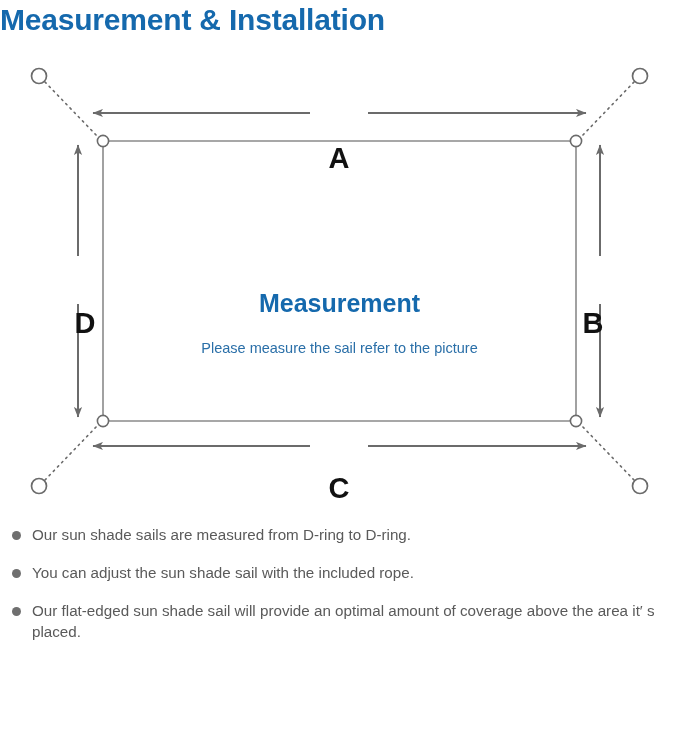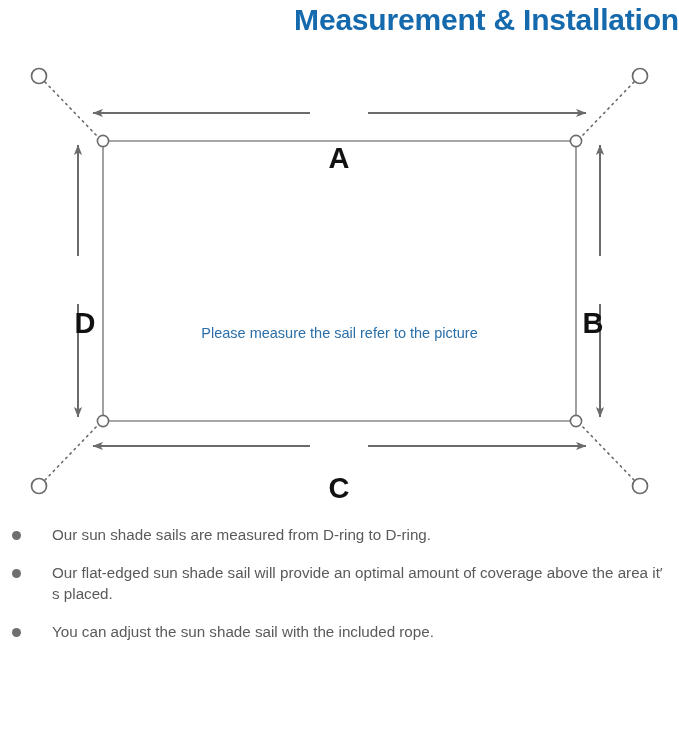--- a/index.html
+++ b/index.html
@@ -14,21 +14,21 @@
     position: relative;
     font-family: "Liberation Sans", "DejaVu Sans", sans-serif;
     overflow: hidden;
   }
 
   #page-title {
     position: absolute;
     top: 0px;
     left: 0;
     width: 679px;
-    text-align: right;
+    text-align: left;
     font-size: 30px;
     font-weight: bold;
     color: #1569ad;
     letter-spacing: -0.2px;
     line-height: 40px;
   }
 
   #diagram {
     position: absolute;
     top: 46px;
@@ -47,21 +47,21 @@
     text-align: center;
     pointer-events: none;
   }
   #center-title {
     top: 243px;
     font-size: 25px;
     font-weight: bold;
     color: #1569ad;
   }
   #center-sub {
-    top: 279px;
+    top: 294px;
     font-size: 14.5px;
     font-weight: normal;
     color: #2a6fa8;
   }
 
   .dim-letter {
     position: absolute;
     font-size: 29px;
     font-weight: bold;
     color: #111111;
@@ -96,21 +96,20 @@
     border-radius: 50%;
     background: #6f6f6f;
     margin: 7px 11px 0 0;
   }
   .note-text {
     flex: 1 1 auto;
     font-size: 15.2px;
     line-height: 21px;
     color: #5a5a5a;
     font-family: "Liberation Sans", "DejaVu Sans", sans-serif;
-    margin-left: 20px;
   }
 </style>
 </head>
 <body>
 
 <div id="page-title">Measurement &amp; Installation</div>
 
 <div id="diagram">
   <svg width="679" height="470" viewBox="0 0 679 470" xmlns="http://www.w3.org/2000/svg">
     <defs>
@@ -159,34 +158,35 @@
       <line x1="78" y1="210" x2="78" y2="99" marker-end="url(#arrowEnd)"></line>
       <line x1="78" y1="258" x2="78" y2="371" marker-end="url(#arrowEnd)"></line>
     </g>
 
     <g stroke="#6b6b6b" stroke-width="2" fill="none">
       <line x1="600" y1="210" x2="600" y2="99" marker-end="url(#arrowEnd)"></line>
       <line x1="600" y1="258" x2="600" y2="371" marker-end="url(#arrowEnd)"></line>
     </g>
   </svg>
 
+  <div class="center-label" id="center-title">Measurement</div>
   <div class="center-label" id="center-sub">Please measure the sail refer to the picture</div>
 
   <div class="dim-letter" id="letter-a">A</div>
   <div class="dim-letter" id="letter-b">B</div>
   <div class="dim-letter" id="letter-c">C</div>
   <div class="dim-letter" id="letter-d">D</div>
 </div>
 
 <div id="notes">
   <div class="note-item">
     <span class="note-bullet"></span>
     <span class="note-text">Our sun shade sails are measured from D-ring to D-ring.</span>
   </div>
   <div class="note-item">
     <span class="note-bullet"></span>
-    <span class="note-text">Our flat-edged sun shade sail will provide an optimal amount of coverage above the area it′ s placed.</span>
+    <span class="note-text">You can adjust the sun shade sail with the included rope.</span>
   </div>
   <div class="note-item">
     <span class="note-bullet"></span>
-    <span class="note-text">You can adjust the sun shade sail with the included rope.</span>
+    <span class="note-text">Our flat-edged sun shade sail will provide an optimal amount of coverage above the area it′ s placed.</span>
   </div>
 </div>
 
 </body></html>

